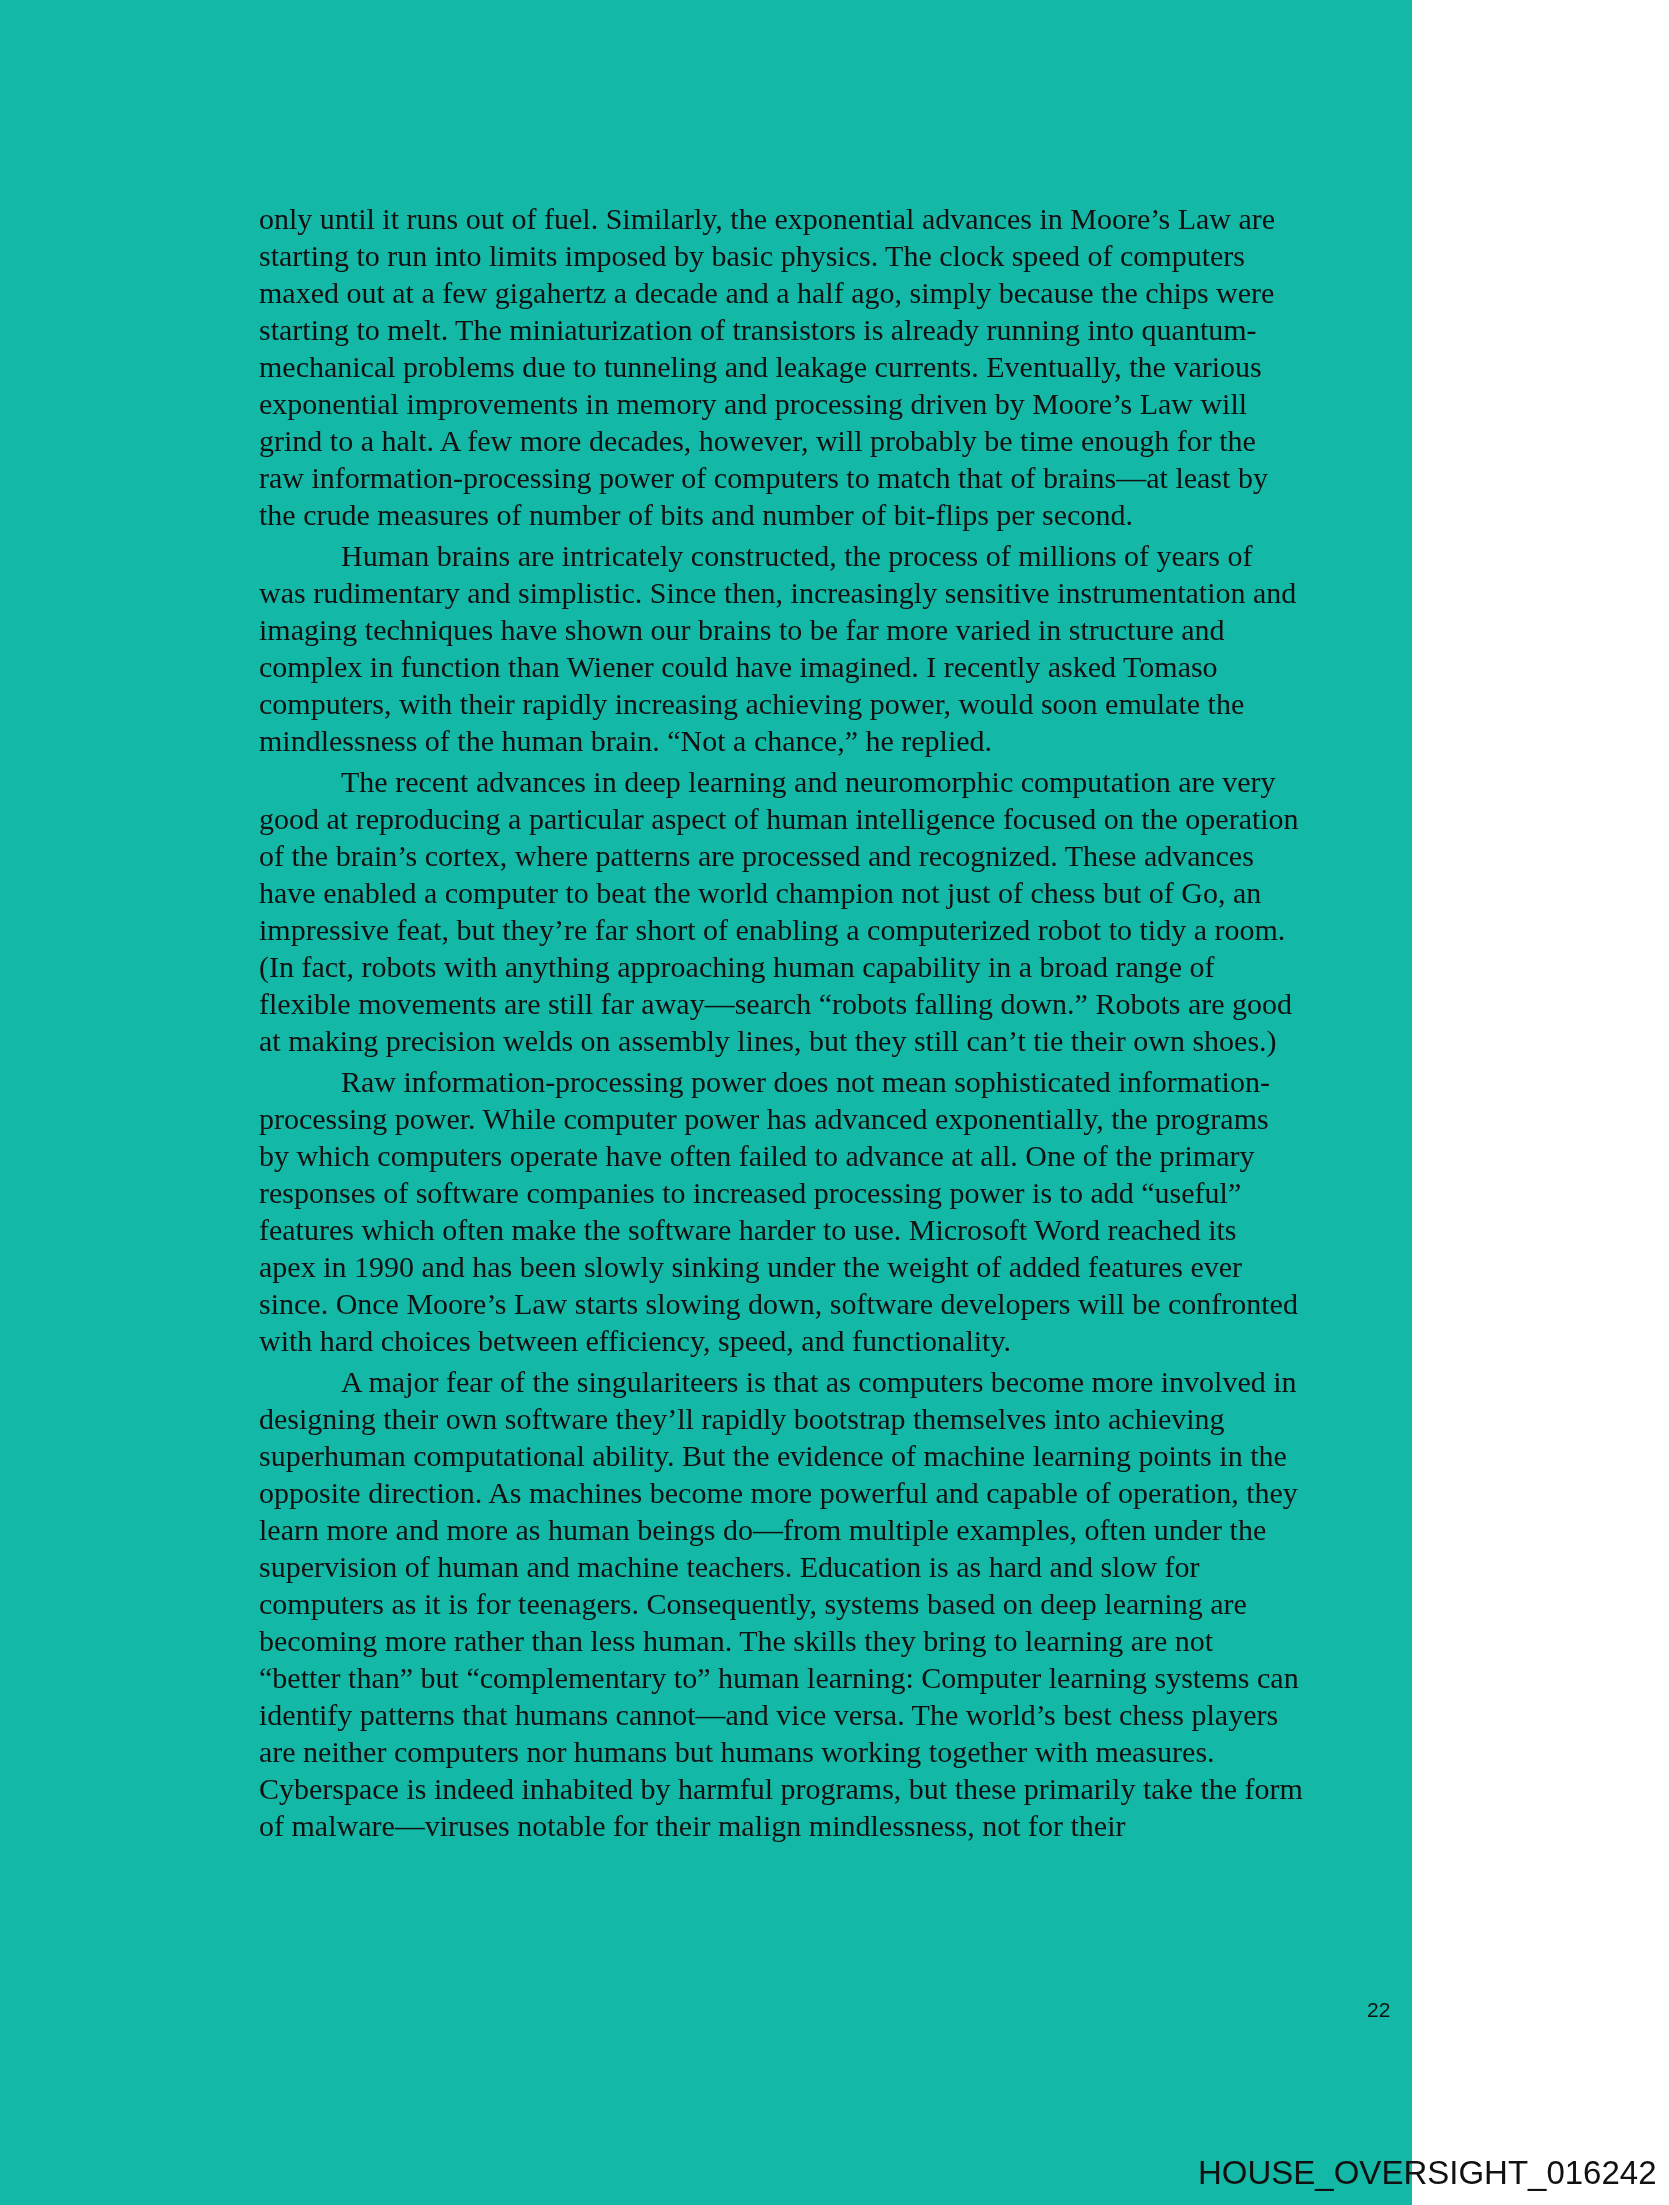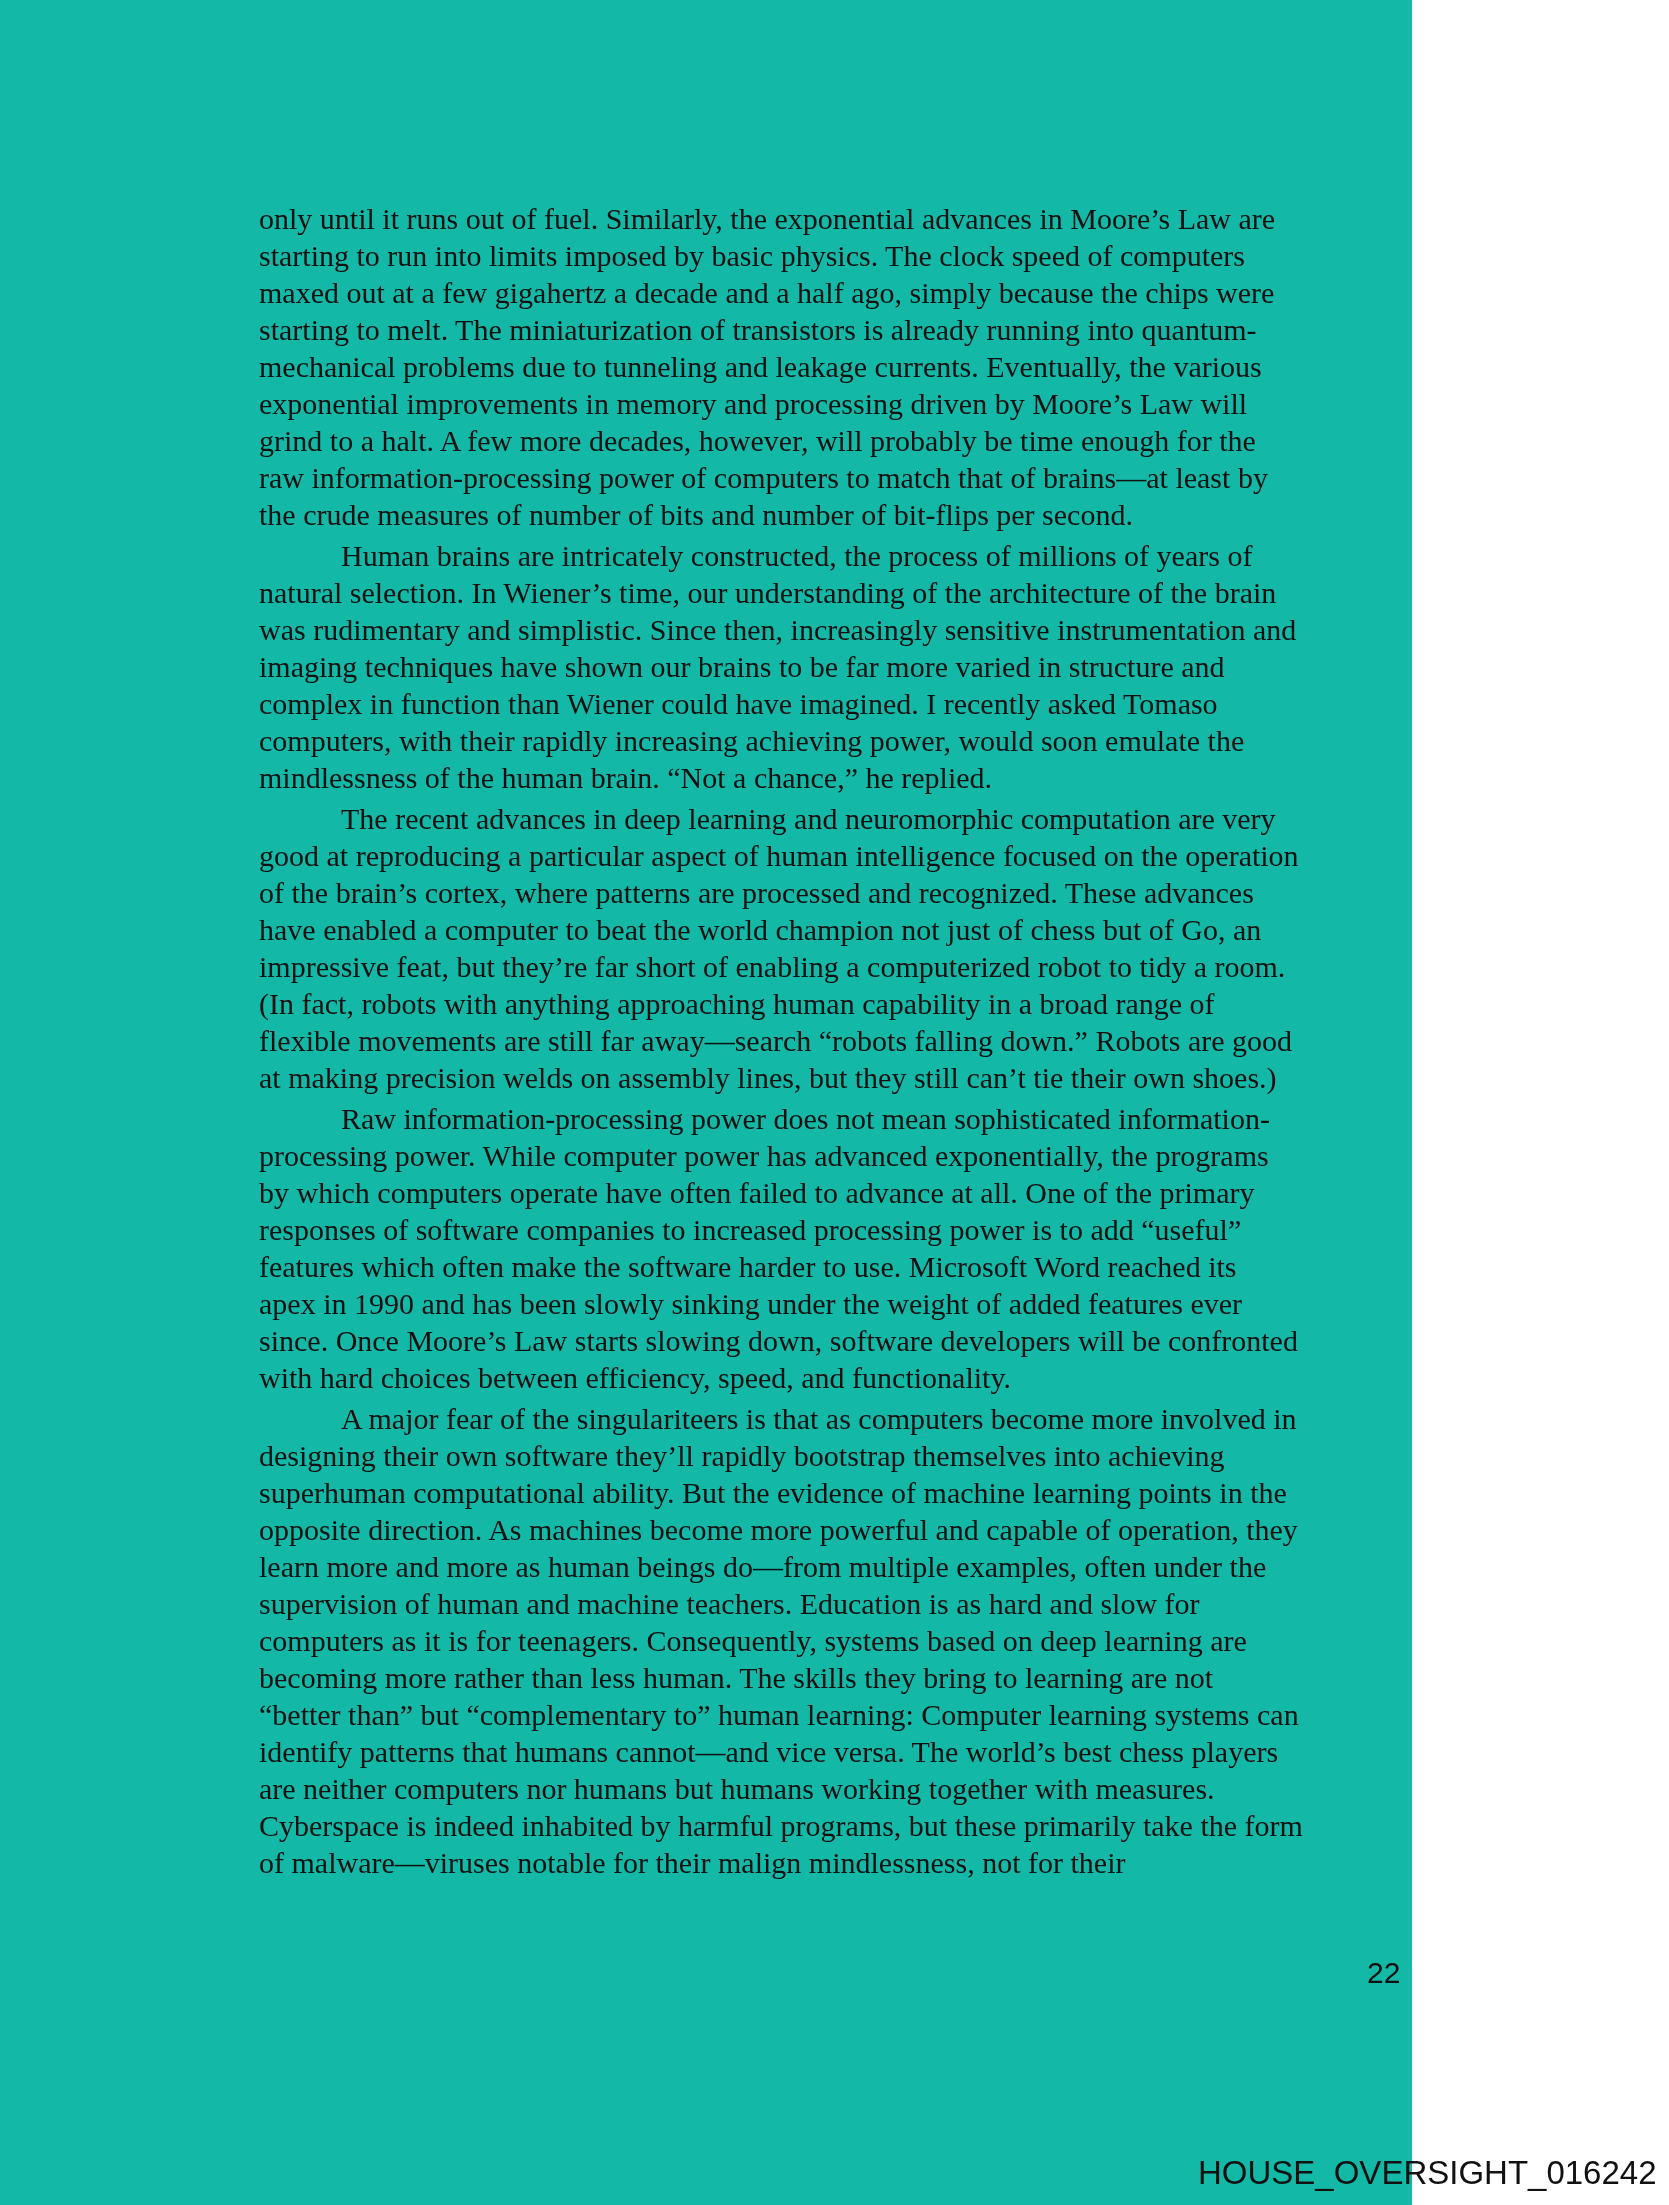--- a/index.html
+++ b/index.html
@@ -7,23 +7,23 @@
   .page { position: absolute; left: 0; top: 0; width: 1412px; height: 2205px; background: #14b8a6; }
   .body-text {
     position: absolute; left: 259px; top: 200px; width: 1152px;
     font-family: "Liberation Serif", "DejaVu Serif", serif;
     font-size: 30px; line-height: 37px; color: #111111;
   }
   .para { margin: 0 0 3.9px 0; }
   .line { display: block; white-space: nowrap; }
   .line.indent { padding-left: 82px; }
   .page-number {
-    position: absolute; left: 1367px; top: 1956px;
+    position: absolute; left: 1367px; top: 1998px;
     font-family: "Liberation Sans", "DejaVu Sans", sans-serif;
-    font-size: 30px; color: #111111;
+    font-size: 21px; color: #111111;
   }
   .bates {
     position: absolute; left: 1198px; top: 2154px;
     font-family: "Liberation Sans", "DejaVu Sans", sans-serif;
     font-size: 33px; color: #111111; letter-spacing: 0px;
   }
 </style>
 </head>
 <body>
 
@@ -37,21 +37,20 @@
       <span class="line">starting to melt.  The miniaturization of transistors is already running into quantum-</span>
       <span class="line">mechanical problems due to tunneling and leakage currents.  Eventually, the various</span>
       <span class="line">exponential improvements in memory and processing driven by Moore’s Law will</span>
       <span class="line">grind to a halt.  A few more decades, however, will probably be time enough for the</span>
       <span class="line">raw information-processing power of computers to match that of brains—at least by</span>
       <span class="line">the crude measures of number of bits and number of bit-flips per second.</span>
     </p>
 
     <p class="para">
       <span class="line indent">Human brains are intricately constructed, the process of millions of years of</span>
-      <span class="line">natural selection.  In Wiener’s time, our understanding of the architecture of the brain</span>
       <span class="line">was rudimentary and simplistic.  Since then, increasingly sensitive instrumentation and</span>
       <span class="line">imaging techniques have shown our brains to be far more varied in structure and</span>
       <span class="line">complex in function than Wiener could have imagined.  I recently asked Tomaso</span>
       <span class="line">computers, with their rapidly increasing achieving power, would soon emulate the</span>
       <span class="line">mindlessness of the human brain.  “Not a chance,” he replied.</span>
     </p>
 
     <p class="para">
       <span class="line indent">The recent advances in deep learning and neuromorphic computation are very</span>
       <span class="line">good at reproducing a particular aspect of human intelligence focused on the operation</span>

